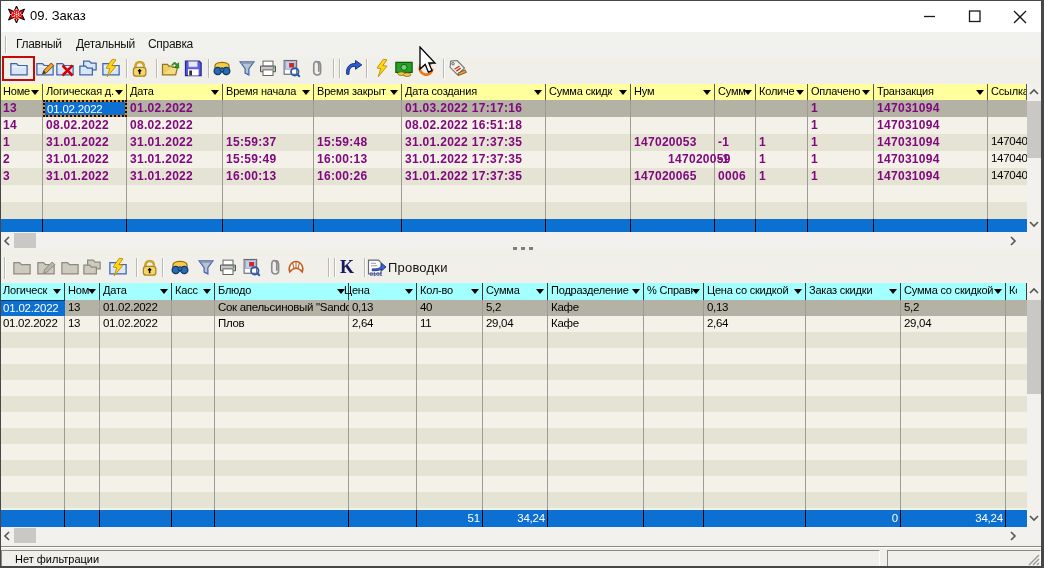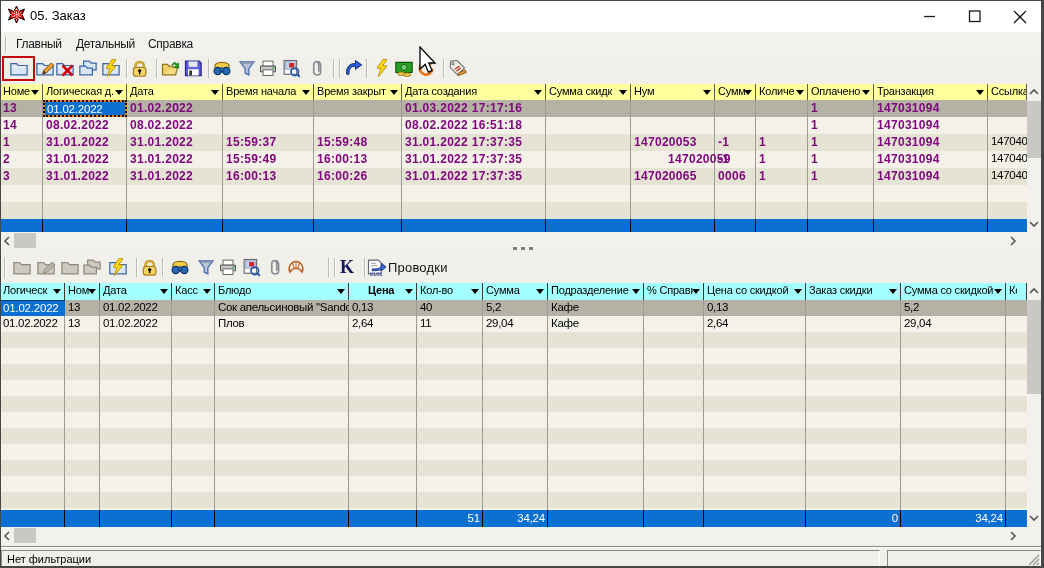--- a/index.html
+++ b/index.html
@@ -13,21 +13,21 @@
 </style></head><body>
 <div id="w">
 
 <div class="a" style="left:1px;top:1px;width:1041px;height:31px;background:#fff;"></div>
 <svg class="a" style="left:8px;top:6px;" width="17" height="17" viewBox="0 0 17 17">
 <path d="M8.5 0 L11 5.5 L16.5 3 L14 8.5 L16.5 14 L11 11.5 L8.5 17 L6 11.5 L0.5 14 L3 8.5 L0.5 3 L6 5.5 Z" fill="#ee0000" stroke="#000" stroke-width="1"></path>
 <circle cx="8.5" cy="8.5" r="2.4" fill="none" stroke="#fff" stroke-width="1.1" stroke-dasharray="1.3 1.1"></circle>
 <rect x="7.6" y="7.6" width="1.8" height="1.8" fill="#fff"></rect>
 <rect x="4.6" y="4.6" width="7.8" height="7.8" fill="none" stroke="#fff" stroke-width="1" stroke-dasharray="1.2 1.3" transform="rotate(45 8.5 8.5)"></rect>
 </svg>
-<div class="a" style="left:30px;top:8px;font-size:13px;color:#000;">05. Заказ</div>
+<div class="a" style="left:30px;top:8px;font-size:13px;color:#000;">09. Заказ</div>
 <svg class="a" style="left:918px;top:8px;" width="120" height="17" viewBox="0 0 120 17">
       <line x1="6" y1="8.5" x2="17" y2="8.5" stroke="#1a1a1a" stroke-width="1.3"></line>
       <rect x="51.5" y="3" width="10.5" height="10.5" fill="none" stroke="#1a1a1a" stroke-width="1.3"></rect>
       <line x1="96" y1="3" x2="108" y2="15" stroke="#1a1a1a" stroke-width="1.3"></line>
       <line x1="108" y1="3" x2="96" y2="15" stroke="#1a1a1a" stroke-width="1.3"></line>
     </svg>
 <div class="a" style="left:1px;top:32px;width:1041px;height:25px;background:#f1f1ee;"></div>
 <div class="sep" style="left:5px;top:36px;height:17px;"></div>
 <div class="a" style="left:16px;top:37px;font-size:12px;letter-spacing:-0.3px;color:#141414;">Главный</div>
 <div class="a" style="left:76px;top:37px;font-size:12px;letter-spacing:-0.3px;color:#141414;">Детальный</div>
@@ -349,21 +349,21 @@
 <div class="a" style="left:99px;top:283px;width:1px;height:17px;background:#3a3a34;"></div>
 <div class="hd a" style="left:103px;top:284px;width:58px;">Дата</div>
 <div class="tri" style="left:160px;top:289px;"></div>
 <div class="a" style="left:171px;top:283px;width:1px;height:17px;background:#3a3a34;"></div>
 <div class="hd a" style="left:175px;top:284px;width:29px;">Касс</div>
 <div class="tri" style="left:203px;top:289px;"></div>
 <div class="a" style="left:214px;top:283px;width:1px;height:17px;background:#3a3a34;"></div>
 <div class="hd a" style="left:218px;top:284px;width:120px;">Блюдо</div>
 <div class="tri" style="left:337px;top:289px;"></div>
 <div class="a" style="left:348px;top:283px;width:1px;height:17px;background:#3a3a34;"></div>
-<div class="hd a" style="left:368px;top:284px;width:54px;font-weight:bold;">Цена</div>
+<div class="hd a" style="left:344px;top:284px;width:54px;">Цена</div>
 <div class="tri" style="left:405px;top:289px;"></div>
 <div class="a" style="left:416px;top:283px;width:1px;height:17px;background:#3a3a34;"></div>
 <div class="hd a" style="left:420px;top:284px;width:52px;">Кол-во</div>
 <div class="tri" style="left:471px;top:289px;"></div>
 <div class="a" style="left:482px;top:283px;width:1px;height:17px;background:#3a3a34;"></div>
 <div class="hd a" style="left:486px;top:284px;width:51px;">Сумма</div>
 <div class="tri" style="left:536px;top:289px;"></div>
 <div class="a" style="left:547px;top:283px;width:1px;height:17px;background:#3a3a34;"></div>
 <div class="hd a" style="left:551px;top:284px;width:82px;">Подразделение</div>
 <div class="tri" style="left:632px;top:289px;"></div>
@@ -462,21 +462,21 @@
       <path d="M6 1 L2 5 L6 9" fill="none" stroke="#555" stroke-width="1.6"></path>
     </svg>
 <svg class="a" style="left:1009px;top:531px;" width="8" height="10" viewBox="0 0 8 10">
       <path d="M2 1 L6 5 L2 9" fill="none" stroke="#555" stroke-width="1.6"></path>
     </svg>
 <div class="a" style="left:1px;top:544px;width:1041px;height:22px;background:#f0efe9;"></div>
 <div class="a" style="left:1px;top:546px;width:1041px;height:1px;background:#8a8a84;"></div>
 <div class="a" style="left:1px;top:547px;width:1041px;height:1px;background:#fdfdfb;"></div>
 <div class="a" style="left:1px;top:550px;width:877px;height:16px;border:1px solid;border-color:#8a8a84 #fdfdfb #fdfdfb #8a8a84;background:#f0efe9;"></div>
 <div class="a" style="left:887px;top:550px;width:152px;height:16px;border:1px solid;border-color:#8a8a84 #fdfdfb #fdfdfb #8a8a84;background:#f0efe9;"></div>
-<div class="a" style="left:7px;top:553px;font-size:11px;color:#000;">Нет фильтрации</div>
+<div class="a" style="left:15px;top:553px;font-size:11px;color:#000;">Нет фильтрации</div>
 <svg class="a" style="left:1026px;top:552px;" width="14" height="14" viewBox="0 0 14 14">
       <path d="M13 3 L3 13 M13 7 L7 13 M13 11 L11 13" stroke="#9a9a94" stroke-width="1.4"></path>
     </svg>
 <svg class="a" style="left:418px;top:46px;z-index:50;" width="20" height="30" viewBox="0 0 20 30">
 <path d="M2 1 L2 23 L7.2 18.4 L10.4 26.2 L14 24.6 L10.8 17 L17 17 Z" fill="#fff" stroke="#000" stroke-width="1.3"></path>
 </svg>
 <div class="a" style="left:0;top:0;width:1044px;height:1px;background:#474747;"></div>
 <div class="a" style="left:0;top:0;width:1px;height:568px;background:#474747;"></div>
 <div class="a" style="left:1041px;top:0;width:3px;height:568px;background:#474747;"></div>
 <div class="a" style="left:0;top:566px;width:1044px;height:2px;background:#474747;"></div>

